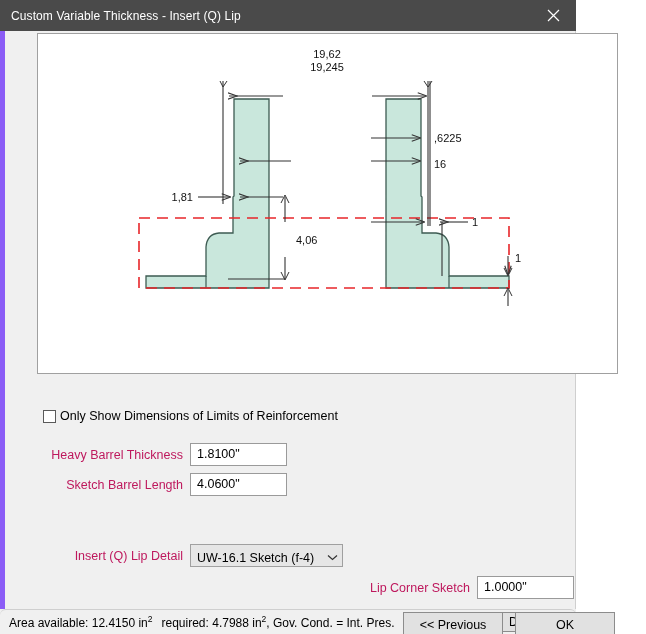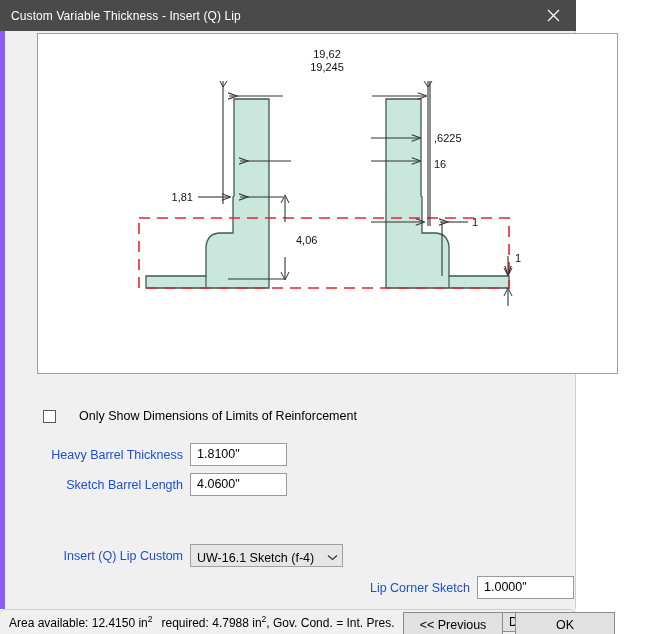--- a/index.html
+++ b/index.html
@@ -77,21 +77,20 @@
   }
   .draw-panel svg { display: block; }
 
   
   .checkbox-row {
     position: absolute;
     left: 38px;
     top: 378px;
     display: flex;
     align-items: center;
-    gap: 19px;
   }
   .cbox {
     width: 13px;
     height: 13px;
     border: 1px solid #5a5a5a;
     background: #ffffff;
     box-sizing: border-box;
     margin-right: 4px;
   }
   .cbox-label {
@@ -104,21 +103,21 @@
   .field-row {
     position: absolute;
     display: flex;
     align-items: center;
   }
   .field-label {
     font-size: 12.5px;
     text-align: right;
     white-space: nowrap;
     margin-right: 7px;
-    color: #1d4ed8;
+    color: #be185d;
   }
   .txt-input {
     border: 1px solid #9a9a9a;
     background: #ffffff;
     height: 23px;
     box-sizing: border-box;
     font-family: "Liberation Sans", sans-serif;
     font-size: 12.5px;
     color: #000;
     padding: 0 0 0 6px;
@@ -334,21 +333,21 @@
       <span class="field-label">Heavy Barrel Thickness</span>
       <div class="txt-input">1.8100"</div>
     </div>
 
     <div class="field-row" id="row-length">
       <span class="field-label">Sketch Barrel Length</span>
       <div class="txt-input">4.0600"</div>
     </div>
 
     <div class="field-row" id="row-lipdetail">
-      <span class="field-label">Insert (Q) Lip Custom</span>
+      <span class="field-label">Insert (Q) Lip Detail</span>
       <div class="combo">
         <span class="combo-text">UW-16.1 Sketch (f-4)</span>
         <span class="combo-arrow">
           <svg width="11" height="7" viewBox="0 0 11 7">
             <path d="M1,1.5 L5.5,5.5 L10,1.5" fill="none" stroke="#333" stroke-width="1.2"></path>
           </svg>
         </span>
       </div>
     </div>
 

